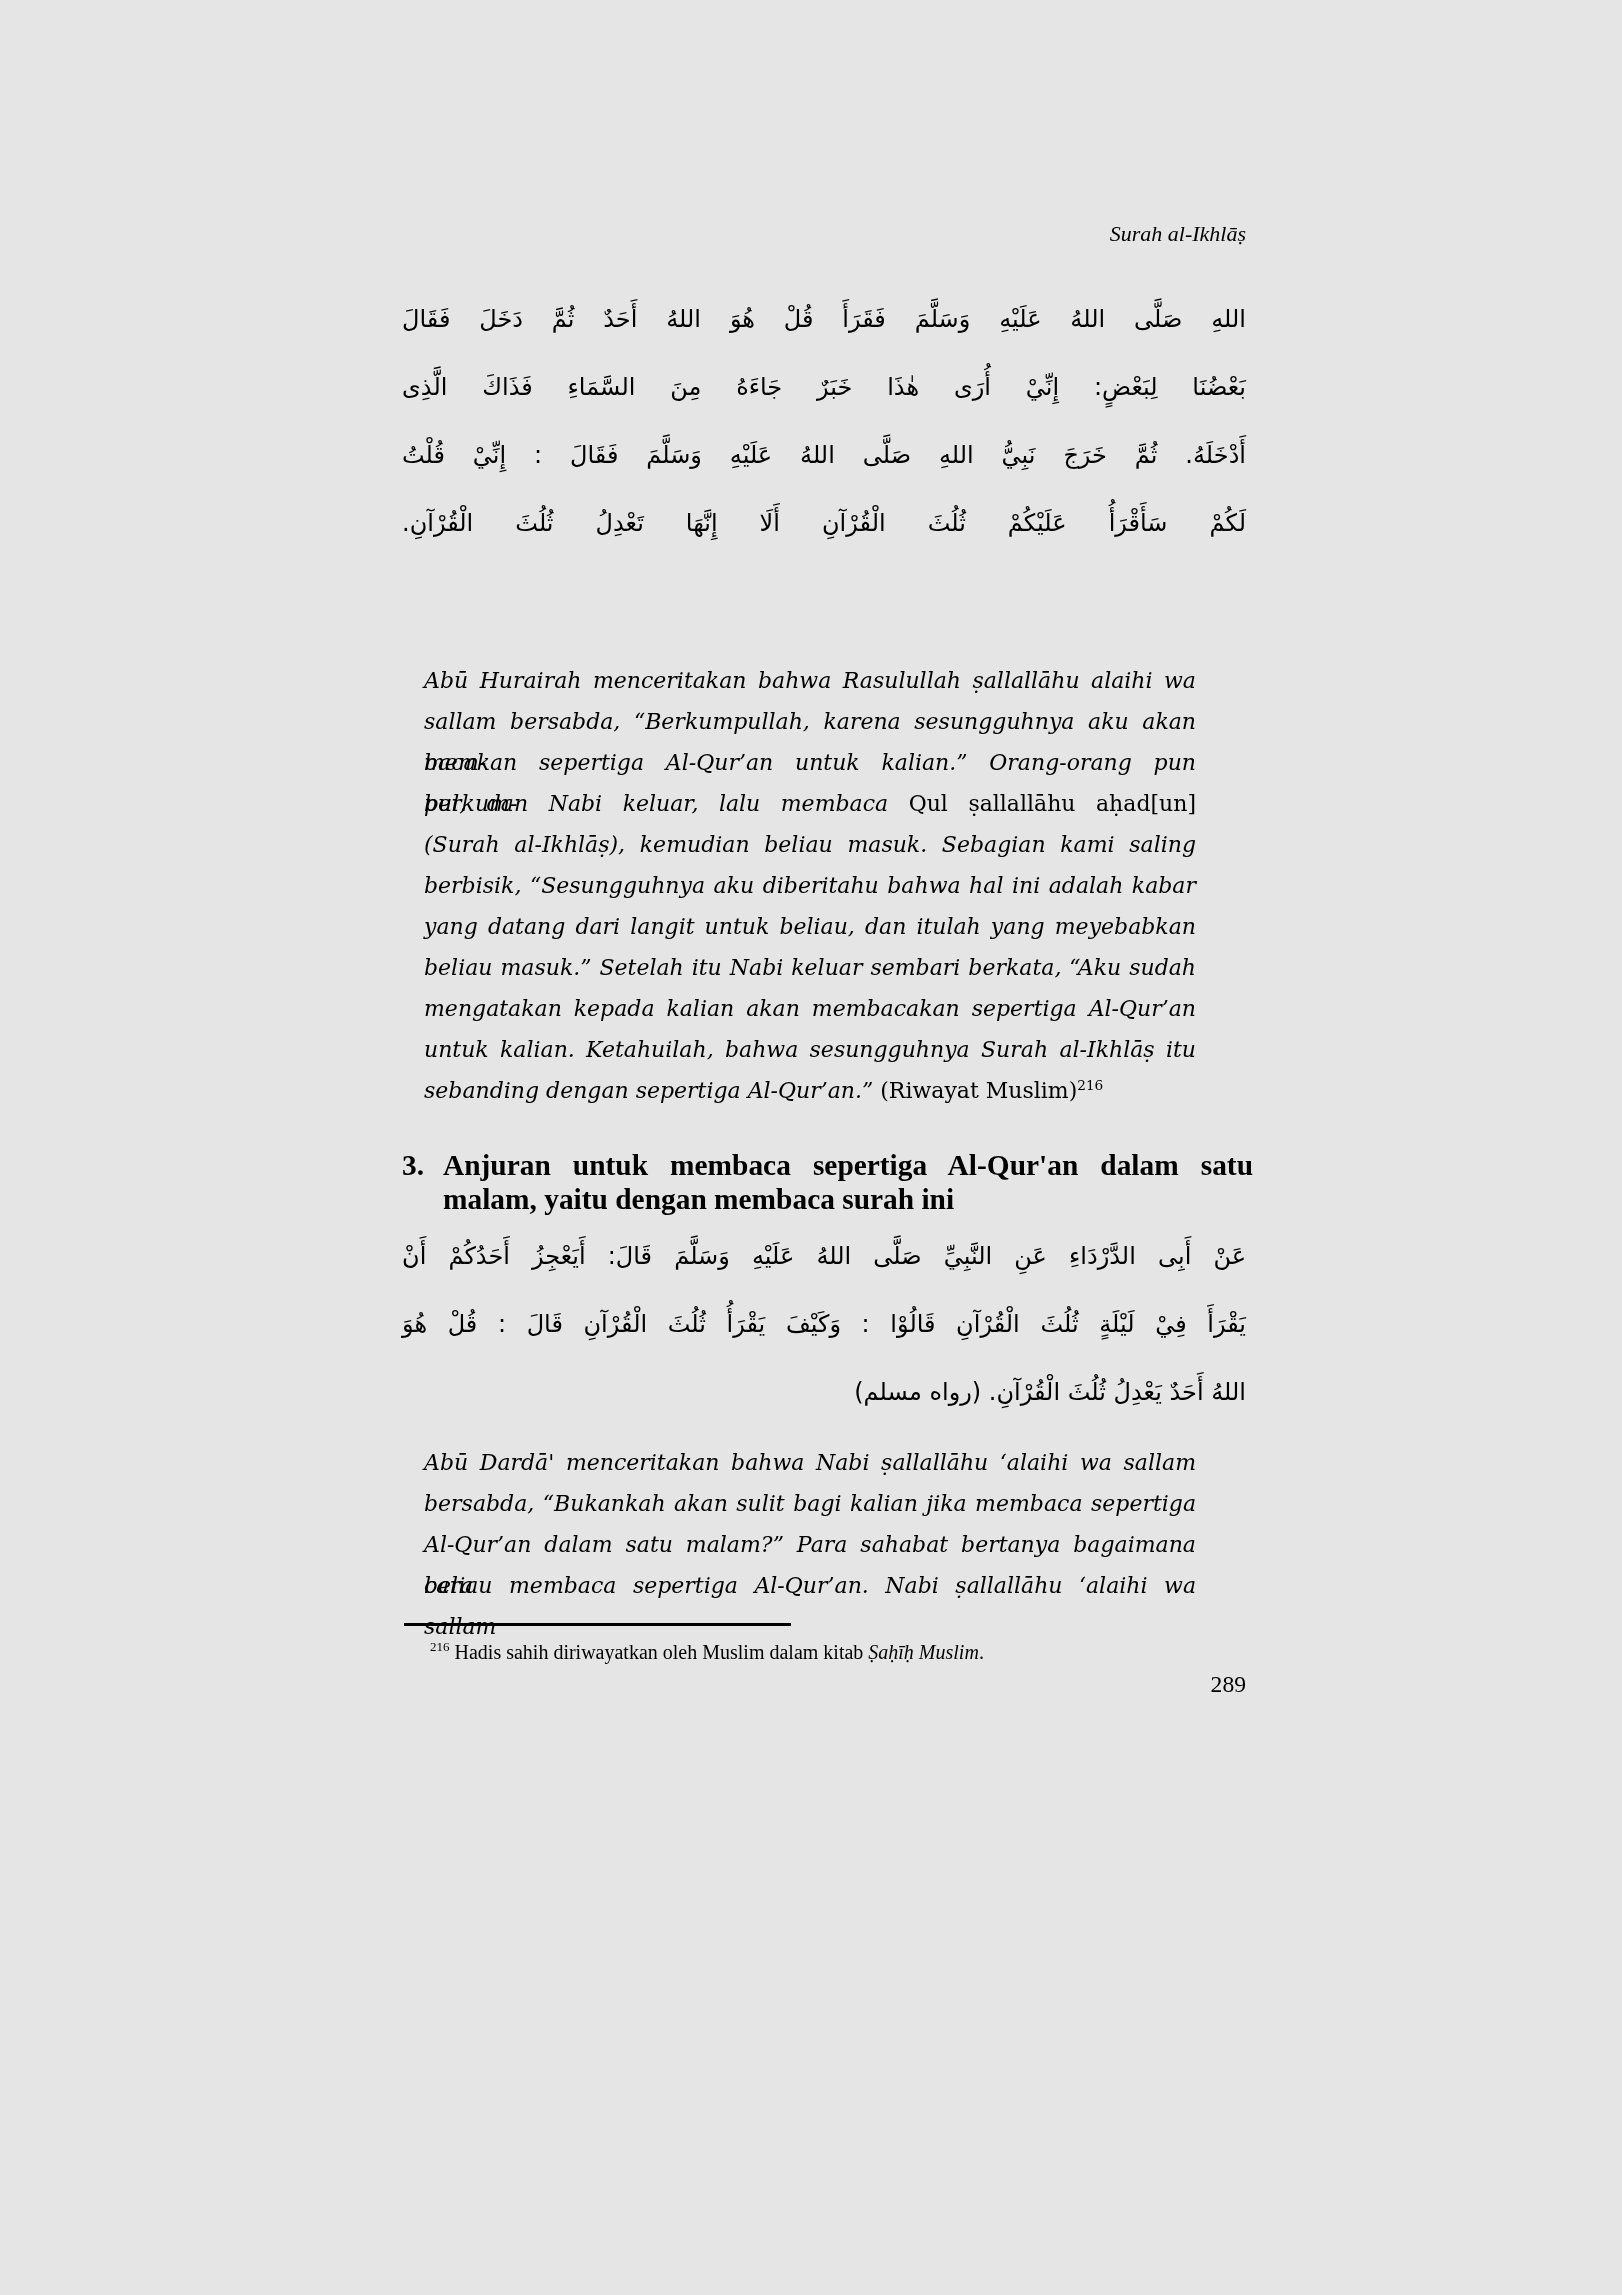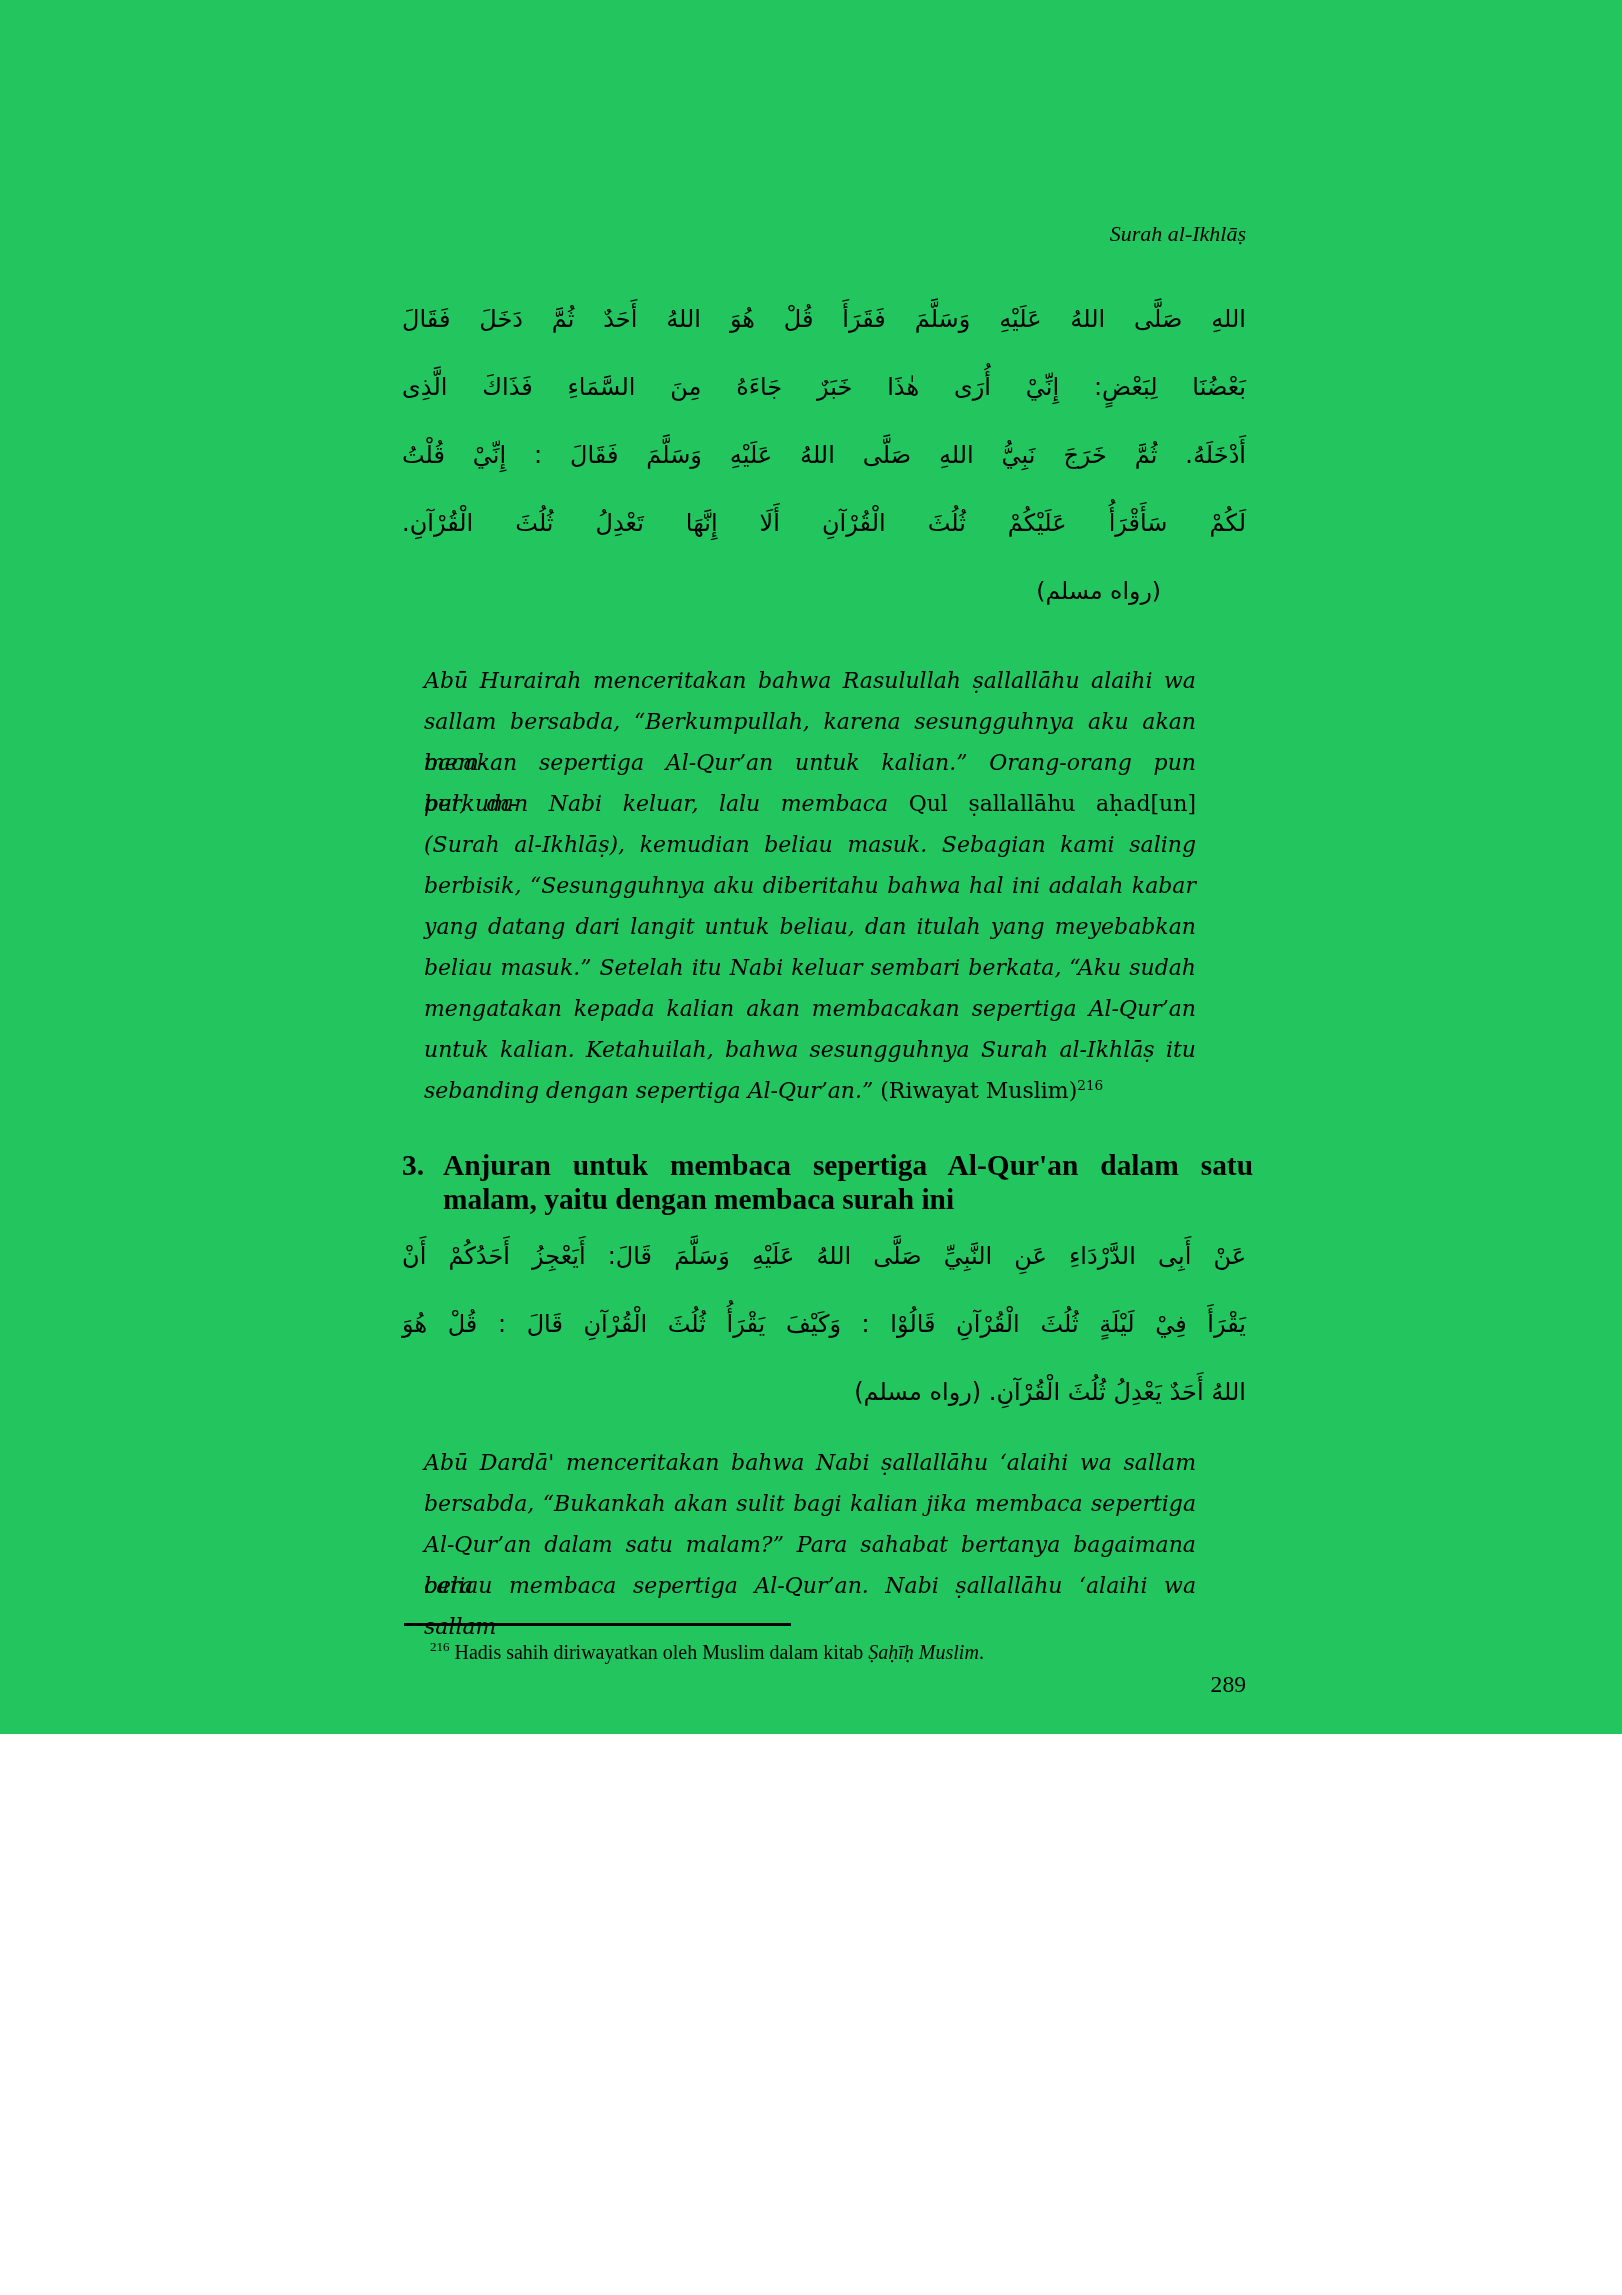--- a/index.html
+++ b/index.html
@@ -3,22 +3,22 @@
 <meta charset="utf-8">
 <style>
   html, body {
     margin: 0;
     padding: 0;
     background: #ffffff;
   }
   .page {
     position: relative;
     width: 1622px;
-    height: 1734px;
-    background: #22c55e;
+    height: 2295px;
+    background: #e5e5e5;
     color: #000000;
     overflow: hidden;
   }
   .running-head {
     position: absolute;
     top: 219px;
     left: 402px;
     width: 844px;
     text-align: right;
     font-family: "Liberation Serif", serif;
@@ -149,21 +149,20 @@
 
 <div class="page">
 
   <div class="running-head">Surah al-Ikhlāṣ</div>
 
   <div class="arabic-block arabic-block-1">
     <div class="arabic-line">اللهِ صَلَّى اللهُ عَلَيْهِ وَسَلَّمَ فَقَرَأَ قُلْ هُوَ اللهُ أَحَدٌ ثُمَّ دَخَلَ فَقَالَ</div>
     <div class="arabic-line">بَعْضُنَا لِبَعْضٍ: إِنِّيْ أُرَى هٰذَا خَبَرٌ جَاءَهُ مِنَ السَّمَاءِ فَذَاكَ الَّذِى</div>
     <div class="arabic-line">أَدْخَلَهُ. ثُمَّ خَرَجَ نَبِيُّ اللهِ صَلَّى اللهُ عَلَيْهِ وَسَلَّمَ فَقَالَ : إِنِّيْ قُلْتُ</div>
     <div class="arabic-line">لَكُمْ سَأَقْرَأُ عَلَيْكُمْ ثُلُثَ الْقُرْآنِ أَلَا إِنَّهَا تَعْدِلُ ثُلُثَ الْقُرْآنِ.</div>
-    <div class="arabic-attribution">(رواه مسلم)</div>
   </div>
 
   <div class="translation translation-1">
     <div class="t-line"><span>Abū Hurairah menceritakan bahwa Rasulullah ṣallallāhu alaihi wa</span></div>
     <div class="t-line"><span>sallam bersabda, “Berkumpullah, karena sesungguhnya aku akan mem-</span></div>
     <div class="t-line"><span>bacakan sepertiga Al-Qur’an untuk kalian.” Orang-orang pun berkum-</span></div>
     <div class="t-line"><span>pul, dan Nabi keluar, lalu membaca </span><span class="roman">Qul ṣallallāhu aḥad[un]</span></div>
     <div class="t-line"><span>(Surah al-Ikhlāṣ), kemudian beliau masuk. Sebagian kami saling</span></div>
     <div class="t-line"><span>berbisik, “Sesungguhnya aku diberitahu bahwa hal ini adalah kabar</span></div>
     <div class="t-line"><span>yang datang dari langit untuk beliau, dan itulah yang meyebabkan</span></div>

